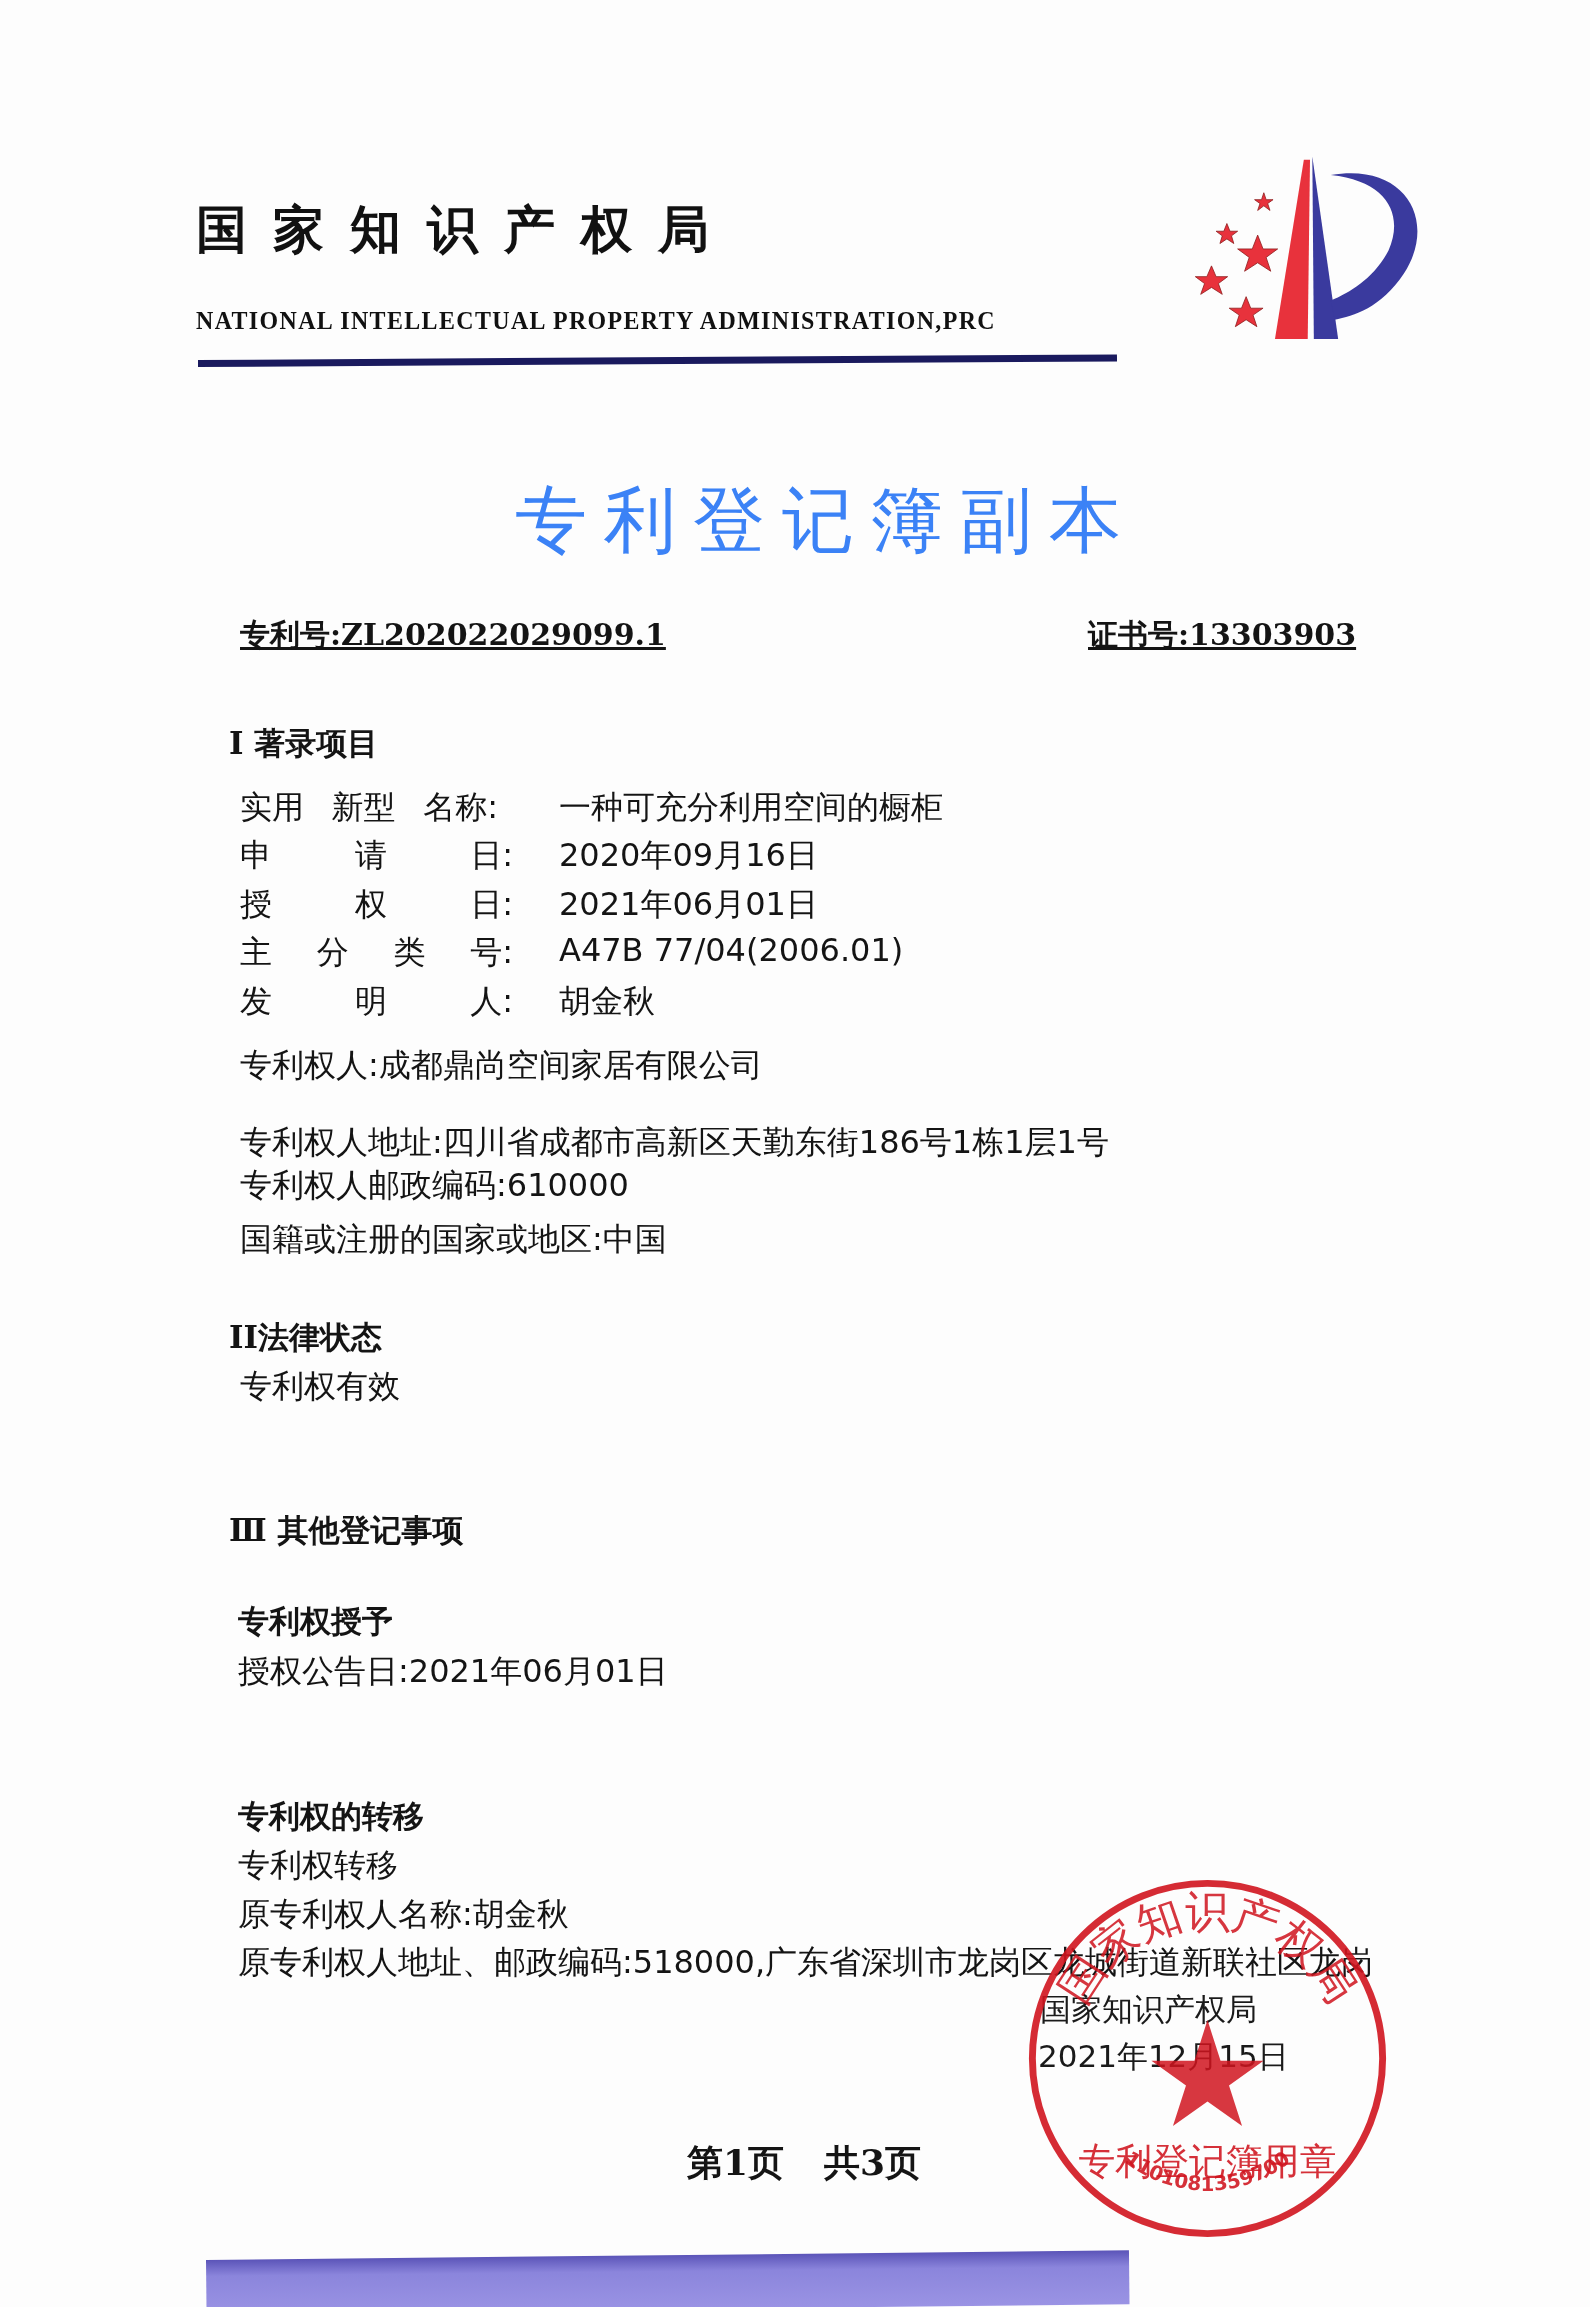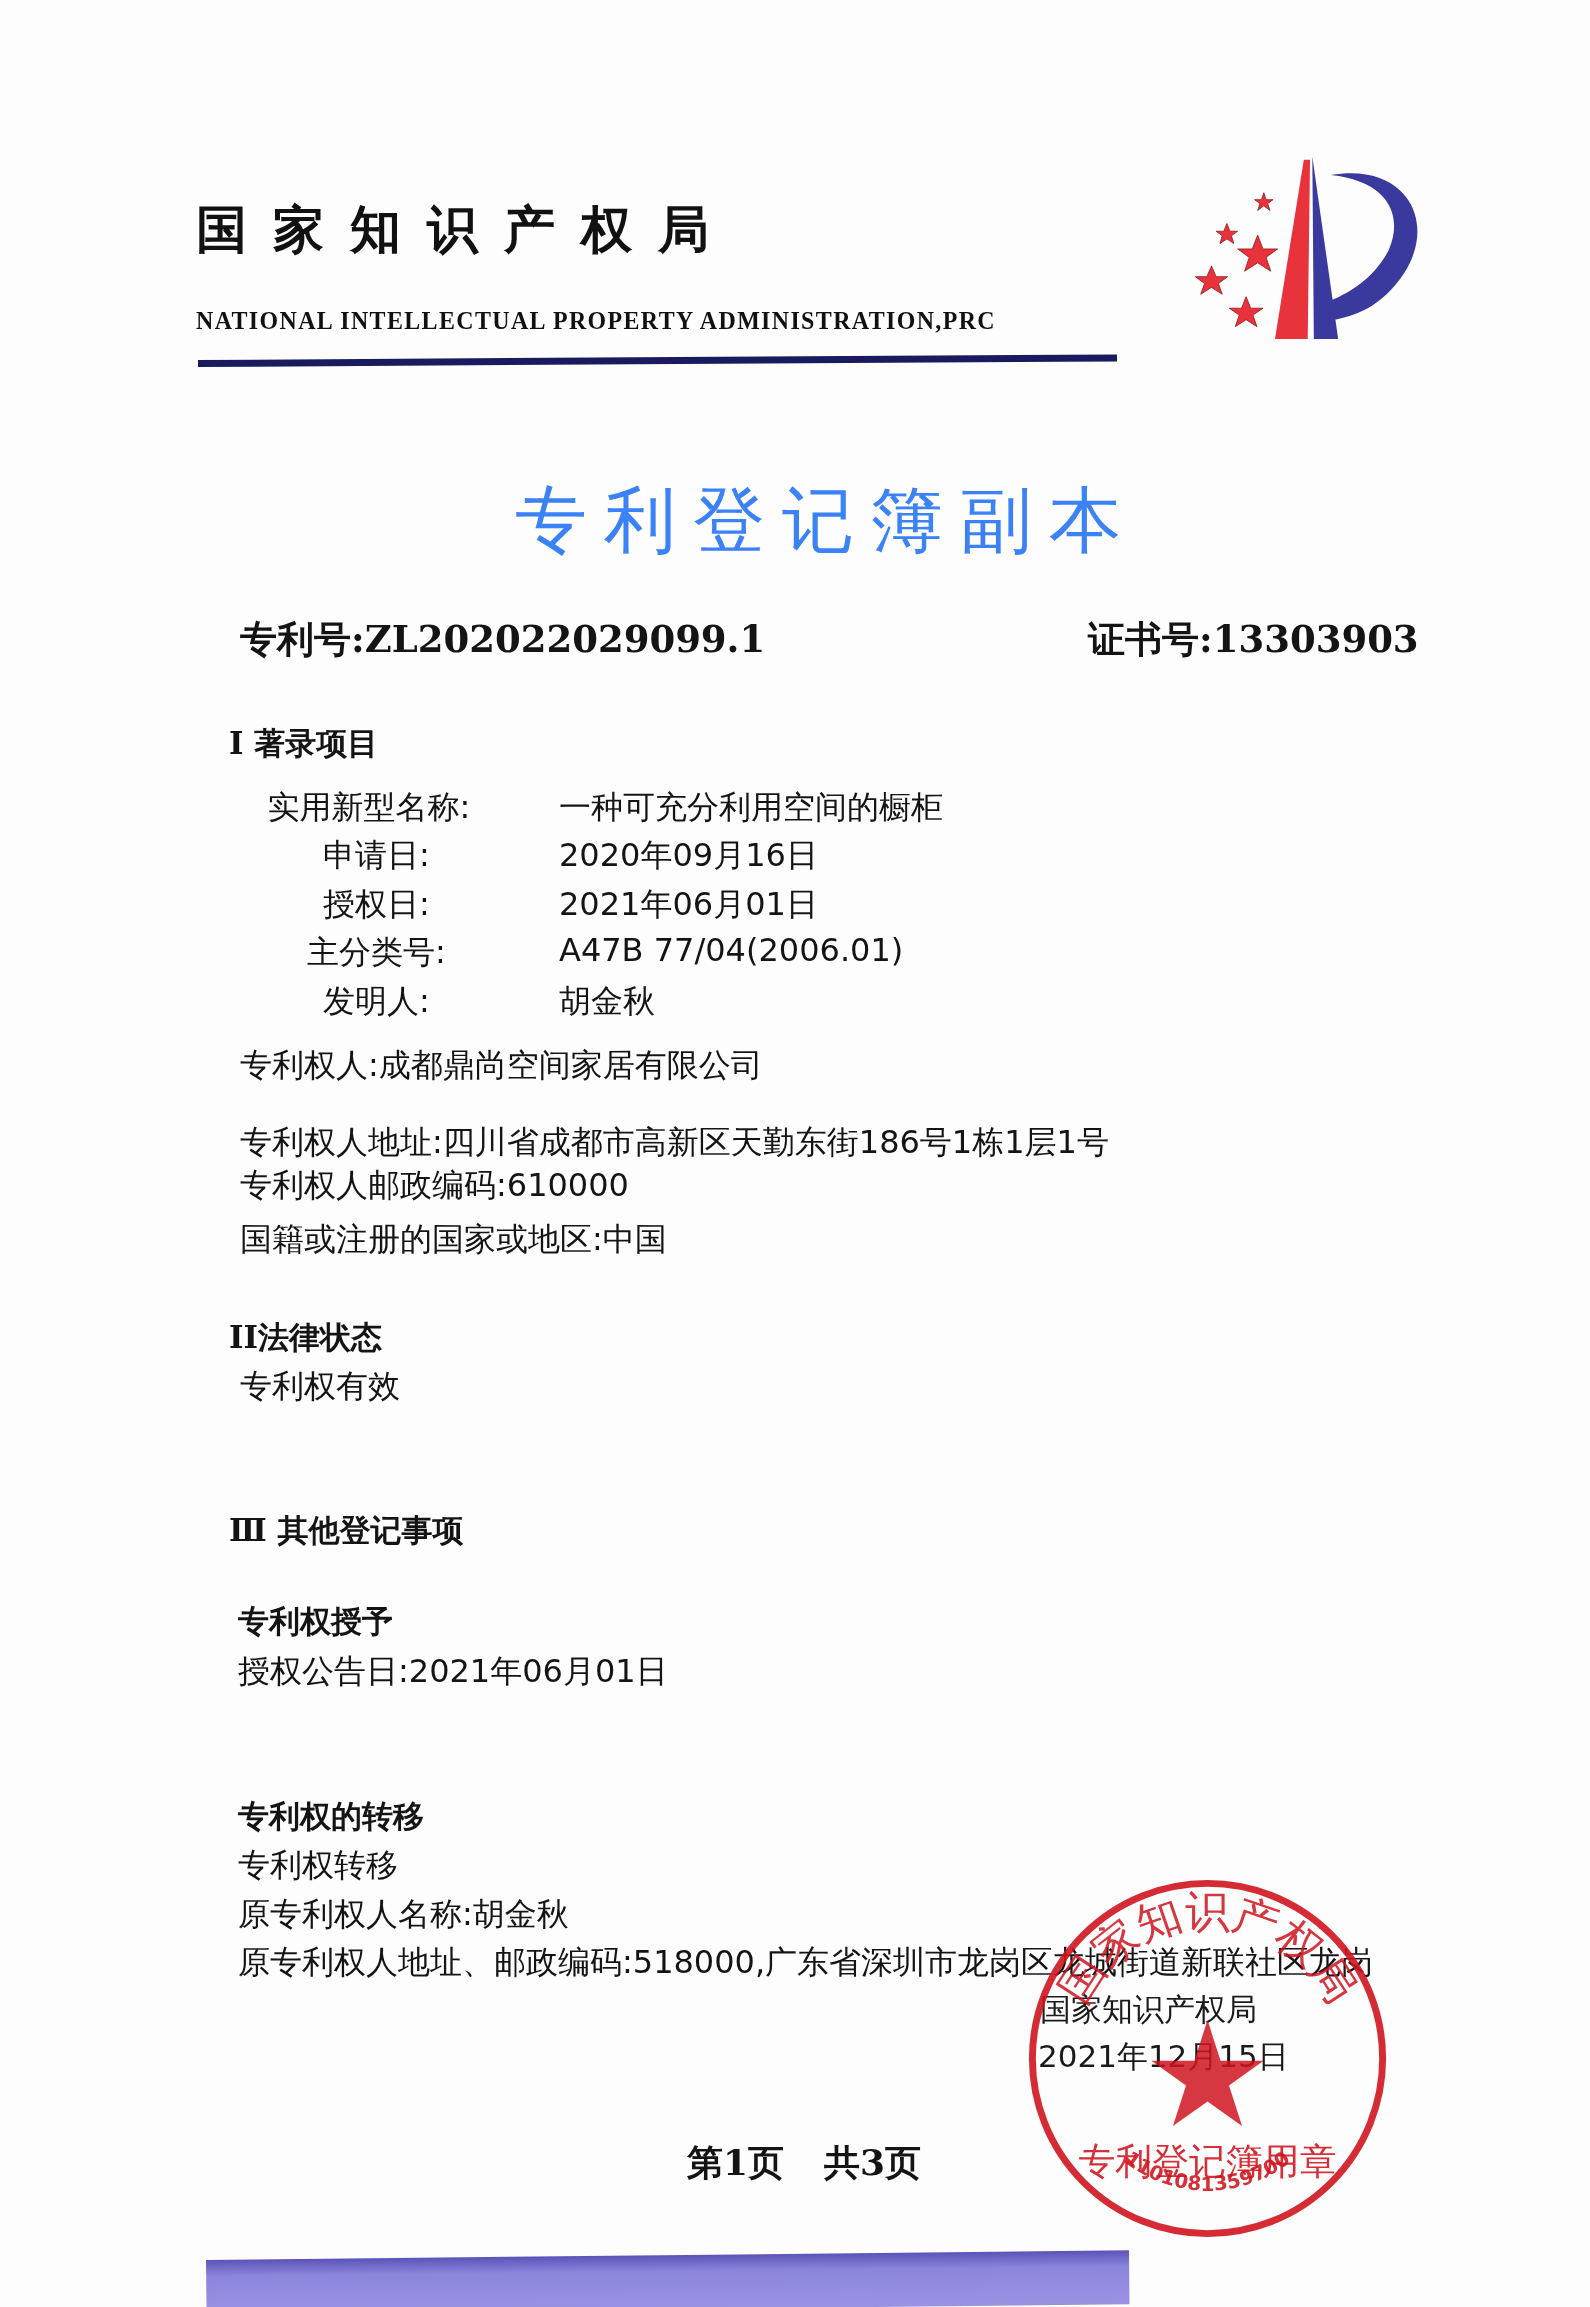--- a/index.html
+++ b/index.html
@@ -24,32 +24,32 @@
     left: 198px; top: 360px; width: 919px; height: 7px;
     background: #1a1a5e; transform: rotate(-0.35deg); transform-origin: left center;
   }
   .logo { left: 1173px; top: 135px; width: 254px; height: 204px; }
 
   .doc-title {
     left: 515px; top: 473px; font-size: 72px; letter-spacing: 17px;
     color: #3b82f6; white-space: nowrap;
     font-family: "DejaVu Sans", "Liberation Sans", sans-serif;
   }
-  .meta { top: 615px; font-size: 37px; font-weight: bold; white-space: nowrap; }
+  .meta { top: 615px; font-size: 30px; font-weight: bold; white-space: nowrap; text-decoration: underline; }
   .meta.left { left: 240px; }
   .meta.right { left: 1088px; }
 
   .sec-head { font-size: 31px; font-weight: bold; white-space: nowrap; left: 229px; }
   .line {
     font-size: 32px; white-space: nowrap; left: 240px;
     font-family: "DejaVu Sans", "Liberation Sans", sans-serif;
   }
   .kv-row { left: 240px; font-size: 32px; white-space: nowrap; display: flex;
     font-family: "DejaVu Sans", "Liberation Sans", sans-serif; }
-  .kv-label { width: 319px; display: flex; justify-content: center; padding-right: 0; }
+  .kv-label { width: 319px; display: flex; justify-content: space-between; padding-right: 0; }
   .kv-value { margin-left: 0; }
 
   .footer { left: 687px; top: 2139px; font-size: 36px; font-weight: bold; white-space: nowrap; }
   .footer span + span { margin-left: 40px; }
 
   .stamp { left: 1023px; top: 1878px; width: 369px; height: 361px; }
   .stamp-text { font-family: "DejaVu Sans", "Liberation Sans", sans-serif; white-space: nowrap; color: #1a1a1a; }
   .purple-band {
     left: 206px; top: 2260px; width: 923px; height: 54px;
     background: linear-gradient(180deg, #5b54b8 0%, #8b85dc 30%, #9a93e4 100%);

